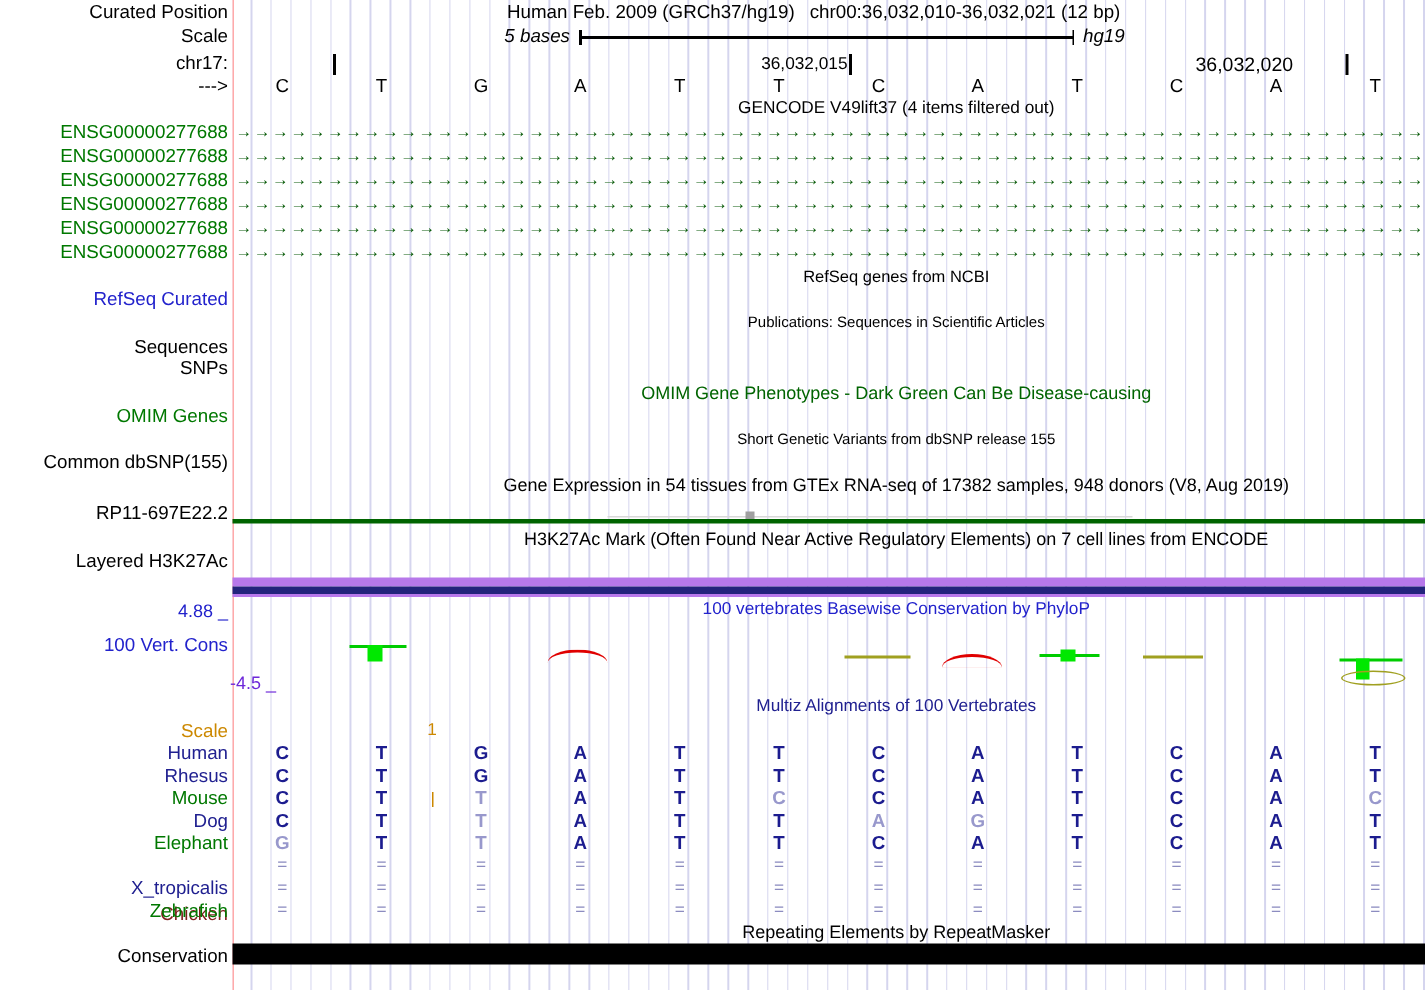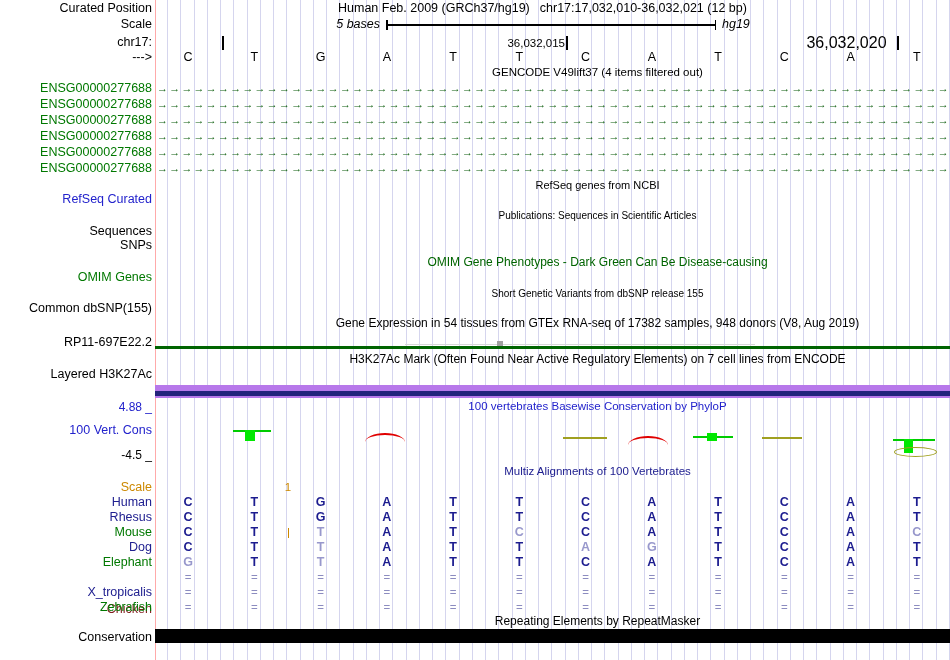--- a/index.html
+++ b/index.html
@@ -12,21 +12,21 @@
           line-height:14px;white-space:nowrap;}
   
   .ctitle{position:absolute;left:155px;width:885px;text-align:center;font-size:11.5px;
           line-height:13px;white-space:nowrap;}
   .fs10{font-size:10px;}
   .fs12{font-size:12px;}
   .green{color:#007800;}
   .blue{color:#2222cc;}
   .dgreen{color:#006400;}
   .navy{color:#202090;}
-  .maroon{color:#000000;}
+  .maroon{color:#6d28d9;padding-left:32px;}
   .orange{color:#cc8800;}
   
   #grid{position:absolute;left:155px;top:0;width:795px;height:660px;
         background-image:repeating-linear-gradient(to right,#d5d5ee 0,#d5d5ee 1px,transparent 1px,transparent 13.25px);
         background-position:12px 0;}
   #edge-line{position:absolute;left:155px;top:0;width:1px;height:660px;background:#ffaaaa;}
   
   .tickbar{position:absolute;width:1.5px;background:#000;}
   #ruler-line1{position:absolute;left:338px;top:1px;display:flex;gap:10px;font-size:12.5px;line-height:14px;}
   
@@ -50,35 +50,35 @@
 <body>
 
 <div id="canvas">
 
   <div id="grid"></div>
   <div id="edge-line"></div>
 
   <div class="gutter" style="top:1px">Curated Position</div>
   <div id="ruler-line1">
     <span>Human Feb. 2009 (GRCh37/hg19)</span>
-    <span>chr17:17,032,010-36,032,021 (12 bp)</span>
+    <span>chr00:36,032,010-36,032,021 (12 bp)</span>
   </div>
 
   <div class="gutter" style="top:17px">Scale</div>
   <div class="abs nowrap" style="left:296px;top:17px;width:84px;text-align:right;font-size:12.5px;line-height:14px">5 bases</div>
   <div class="abs" style="left:386px;top:24px;width:330px;height:1.5px;background:#000"></div>
   <div class="tickbar" style="left:386px;top:19.5px;height:10px"></div>
   <div class="tickbar" style="left:714.5px;top:19.5px;height:10px"></div>
   <div class="abs nowrap" style="left:722px;top:17px;font-size:12.5px;line-height:14px">hg19</div>
 
   <div class="gutter" style="top:35px">chr17:</div>
   <div class="tickbar" style="left:222px;top:36px;height:14px"></div>
   <div class="abs" style="left:466px;top:36px;width:99px;text-align:right;font-size:11.5px;line-height:14px">36,032,015</div>
   <div class="tickbar" style="left:566px;top:36px;height:14px"></div>
-  <div class="abs" style="left:797px;top:36px;width:99px;text-align:center;font-size:16px;line-height:14px">36,032,020</div>
+  <div class="abs" style="left:797px;top:36px;width:99px;text-align:left;font-size:13px;line-height:14px">36,032,020</div>
   <div class="tickbar" style="left:897px;top:36px;height:14px"></div>
 
   <div class="gutter" style="top:50px">---&gt;</div>
   <div id="base-row" class="flexrow">
       <span class="bcell">C</span>
       <span class="bcell">T</span>
       <span class="bcell">G</span>
       <span class="bcell">A</span>
       <span class="bcell">T</span>
       <span class="bcell">T</span>

